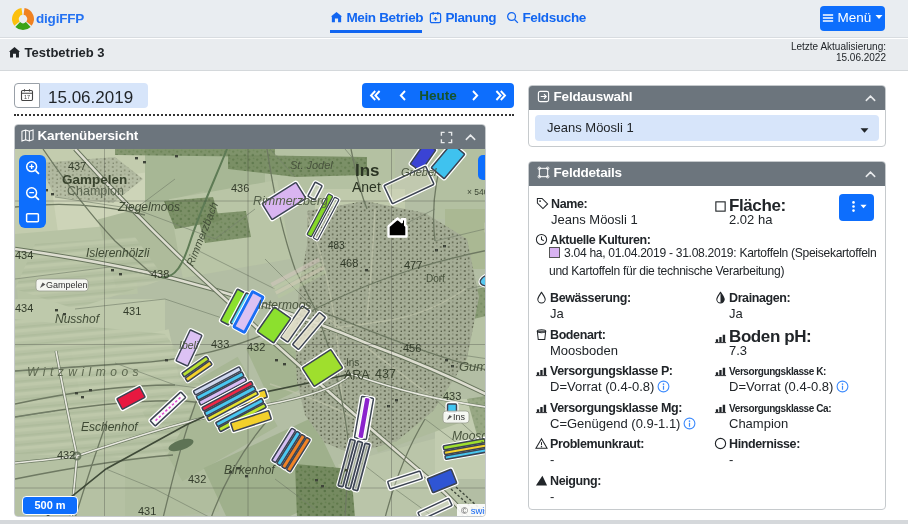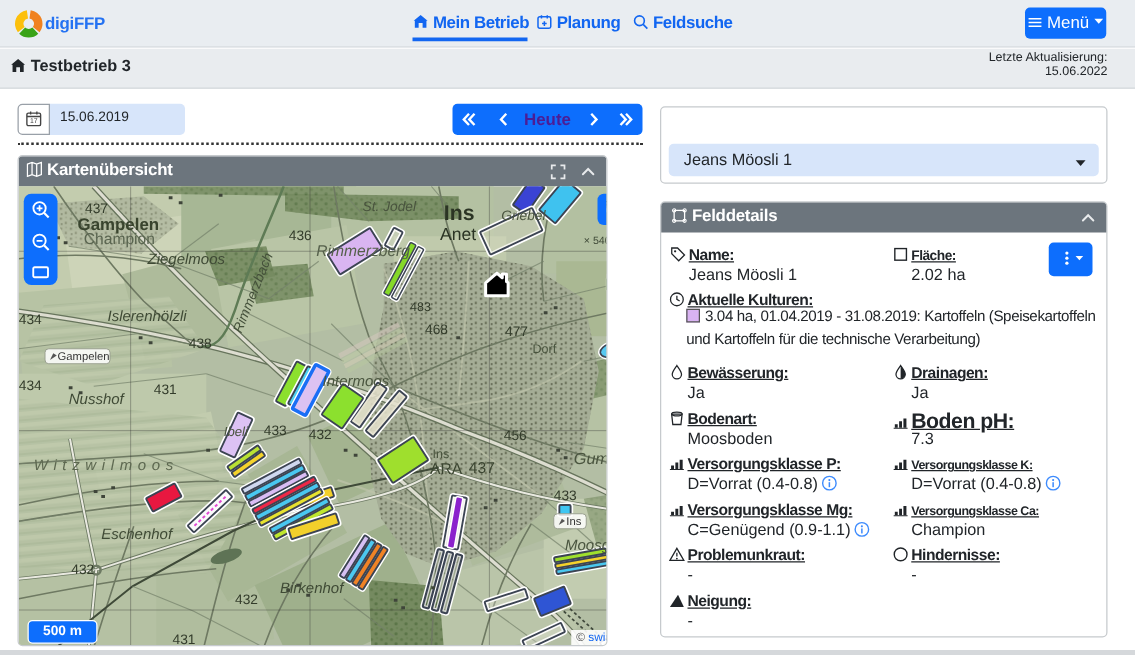--- a/index.html
+++ b/index.html
@@ -2,21 +2,21 @@
 <html><head><meta charset="utf-8">
 <style>
 * { margin:0; padding:0; box-sizing:border-box; }
 body { font-family:"Liberation Sans",sans-serif; width:908px; height:524px; overflow:hidden; background:#fff; color:#212529; font-size:13px; position:relative; }
 .abs { position:absolute; }
 .topbar { position:absolute; left:0; top:0; width:908px; height:38px; background:#e9edf1; border-bottom:1px solid #d8dce0; }
 .subbar { position:absolute; left:0; top:39px; width:908px; height:32px; background:#e9ecef; border-bottom:1px solid #d4d8db; }
 .navitem { color:#1266f1; font-weight:bold; font-size:13.5px; letter-spacing:-0.35px; }
 .phead { background:#6c757d; color:#fff; font-weight:bold; font-size:13.5px; letter-spacing:-0.2px; }
 .card { position:absolute; border:1px solid #c6cacd; border-radius:4px; background:#fff; }
-b { font-weight:bold;text-decoration:underline; }
+b { font-weight:bold; }
 .blue-btn { background:#0d6efd; color:#fff; border-radius:4px; }
 </style></head>
 <body>
 
 <div class="topbar"></div>
 <div class="abs" style="left:11px;top:7px">
 <svg width="24" height="24" viewBox="0 0 24 24">
   <path d="M10.47,1.11 A11,11 0 0 0 3.33,18.77 L8.69,14.59 A4.2,4.2 0 0 1 11.42,7.84 Z" fill="#fcc00c"></path>
   <path d="M13.53,1.11 A11,11 0 0 1 20.67,18.77 L15.31,14.59 A4.2,4.2 0 0 0 12.58,7.84 Z" fill="#f08220"></path>
   <path d="M19.64,19.91 A11,11 0 0 1 4.36,19.91 L9.08,15.02 A4.2,4.2 0 0 0 14.92,15.02 Z" fill="#3aa317"></path>
@@ -47,24 +47,24 @@
 <div class="abs" style="left:8px;top:45px;font-weight:bold;font-size:13px"><svg width="13" height="13" viewBox="0 0 14 14" style="vertical-align:-2px;">
       <path d="M7,1.2 L13,6.2 L11.8,6.2 L11.8,12.5 L8.6,12.5 L8.6,8.3 L5.4,8.3 L5.4,12.5 L2.2,12.5 L2.2,6.2 L1,6.2 Z" fill="#212529"></path>
     </svg> Testbetrieb 3</div>
 <div class="abs" style="right:22px;top:41px;font-size:10px;text-align:right;line-height:11px">Letzte Aktualisierung:<br>15.06.2022</div>
 
 <div class="abs" style="left:14px;top:83px;width:26px;height:25px;border:1px solid #99a0a8;border-radius:4px 0 0 4px;background:#fff;text-align:center;padding-top:4px"><svg width="14" height="14" viewBox="0 0 14 14" style="vertical-align:-2px;">
       <rect x="1.5" y="2.5" width="11" height="10" rx="1.2" fill="none" stroke="#444" stroke-width="1.1"></rect>
       <path d="M4.5,1.2 L4.5,3.6 M9.5,1.2 L9.5,3.6 M1.5,5.2 L12.5,5.2" stroke="#444" stroke-width="1.1"></path>
       <text x="7" y="10.8" font-size="5.5" fill="#444" text-anchor="middle" font-family="Liberation Sans">17</text>
     </svg></div>
-<div class="abs" style="left:40px;top:83px;width:108px;height:25px;background:#d7e5fa;border-radius:0 4px 4px 0;font-size:11px;padding:5px 0 0 8px">15.06.2019</div>
+<div class="abs" style="left:40px;top:83px;width:108px;height:25px;background:#d7e5fa;border-radius:0 4px 4px 0;font-size:17px;padding:5px 0 0 8px">15.06.2019</div>
 
 <div class="abs blue-btn" style="left:362px;top:83px;width:152px;height:25px"></div>
-<div class="abs" style="left:362px;top:83px;width:124px;height:25px;color:#4c1d95">
+<div class="abs" style="left:362px;top:83px;width:124px;height:25px;color:#14532d">
   <svg style="position:absolute;left:6px;top:6px" width="14" height="13" viewBox="0 0 14 13">
       <path d="M7.2,2 L3,6.5 L7.2,11 M11.6,2 L7.4,6.5 L11.6,11" fill="none" stroke="#fff" stroke-width="1.9"></path>
     </svg>
   <svg style="position:absolute;left:37px;top:6px" width="8" height="13" viewBox="0 0 8 13">
       <path d="M6,2 L1.8,6.5 L6,11" fill="none" stroke="#fff" stroke-width="1.9"></path>
     </svg>
   <span style="position:absolute;left:56px;top:5px;width:40px;text-align:center;font-weight:bold;font-size:13.5px">Heute</span>
   <svg style="position:absolute;left:109px;top:6px" width="8" height="13" viewBox="0 0 8 13">
       <path d="M2,2 L6.2,6.5 L2,11" fill="none" stroke="#fff" stroke-width="1.9"></path>
     </svg>
@@ -454,20 +454,28 @@
           <rect x="4.5" y="7.5" width="2.2" height="3.5" fill="#fff"></rect>
           <rect x="7.5" y="5" width="2.2" height="6" fill="#fff"></rect>
           <rect x="5" y="2.5" width="7" height="3.2" fill="#fff"></rect>
         </svg></div>
     <div style="position:absolute;left:7px;top:347px;width:56px;height:19px;background:#0d6efd;border:1px solid #fff;border-radius:4px;color:#fff;font-size:11px;font-weight:bold;text-align:center;padding-top:2px">500 m</div>
     <div style="position:absolute;left:442px;top:355px;width:58px;height:14px;background:rgba(255,255,255,0.9);font-size:9.5px;padding:1px 0 0 4px;color:#555">© <span style="color:#1266f1;">swisstopo</span></div>
   </div>
 </div>
 
 <div class="card" style="left:528px;top:85px;width:358px;height:62px">
+  <div class="phead" style="height:24px;padding:3px 10px 0 8px;border-radius:3px 3px 0 0"><svg width="13" height="13" viewBox="0 0 14 14" style="vertical-align:-2px;">
+        <rect x="1.5" y="1.5" width="11" height="11" rx="2" fill="none" stroke="#fff" stroke-width="1.2"></rect>
+        <path d="M4,7 L10,7 M7.5,4.5 L10,7 L7.5,9.5" fill="none" stroke="#fff" stroke-width="1.2"></path>
+      </svg> Feldauswahl
+    <span style="position:absolute;right:8px;top:5px"><svg width="13" height="13" viewBox="0 0 14 14" style="vertical-align:-2px;">
+          <path d="M2.5,9 L7,4.5 L11.5,9" fill="none" stroke="#e8eaec" stroke-width="1.7" stroke-linecap="round"></path>
+        </svg></span>
+  </div>
   <div style="position:absolute;left:6px;top:29px;width:344px;height:26px;background:#d7e5fa;border-radius:4px;font-size:13px;padding:5px 0 0 12px">Jeans Möosli 1
     <span style="position:absolute;right:10px;top:9px"><svg width="9" height="9" viewBox="0 0 8 8" style="vertical-align:1px">
           <path d="M0.5,2 L4,6 L7.5,2 Z" fill="#212529"></path>
         </svg></span>
   </div>
 </div>
 
 <div class="card" style="left:528px;top:161px;width:358px;height:349px">
   <div class="phead" style="height:24px;padding:3px 10px 12px 8px;border-radius:3px 3px 0 0"><svg width="13" height="13" viewBox="0 0 14 14" style="vertical-align:-2px;">
         <rect x="2.5" y="2.5" width="9" height="9" fill="none" stroke="#fff" stroke-width="1.1"></rect>
@@ -481,21 +489,21 @@
         </svg></span>
   </div>
 </div>
 <div style="position:absolute;left:536px;top:196px;width:160px;white-space:nowrap"><span style="margin-right:2px"><svg width="13" height="13" viewBox="0 0 14 14" style="vertical-align:-2px;">
         <path d="M1.5,1.5 L6.5,1.5 L12.5,7.5 L7.5,12.5 L1.5,6.5 Z" fill="none" stroke="#212529" stroke-width="1.1"></path>
         <circle cx="4.4" cy="4.4" r="1" fill="#212529"></circle>
       </svg></span><b style="font-size:12.5px;letter-spacing:-0.4px">Name:</b></div>
 <div style="position:absolute;left:551px;top:211.5px;white-space:nowrap">Jeans Möosli 1</div>
 <div style="position:absolute;left:714px;top:196px;width:160px;white-space:nowrap"><span style="margin-right:2px"><svg width="13" height="13" viewBox="0 0 14 14" style="vertical-align:-2px;">
         <rect x="2" y="2" width="10" height="10" fill="none" stroke="#212529" stroke-width="1.2"></rect>
-      </svg></span><b style="font-size:11px;letter-spacing:-0.4px">Fläche:</b></div>
+      </svg></span><b style="font-size:17px;letter-spacing:-0.4px">Fläche:</b></div>
 <div style="position:absolute;left:729px;top:211.5px;white-space:nowrap">2.02 ha</div>
 <div style="position:absolute;left:535px;top:232px;width:160px;white-space:nowrap"><span style="margin-right:2px"><svg width="13" height="13" viewBox="0 0 14 14" style="vertical-align:-2px;">
         <circle cx="7" cy="7" r="5.5" fill="none" stroke="#212529" stroke-width="1.1"></circle>
         <path d="M7,3.8 L7,7 L9.4,8.4" fill="none" stroke="#212529" stroke-width="1.1"></path>
       </svg></span><b style="font-size:12.5px;letter-spacing:-0.4px">Aktuelle Kulturen:</b></div>
 <div style="position:absolute;left:549px;top:244px;width:334px;line-height:18px;white-space:nowrap;font-size:12.1px;letter-spacing:-0.3px"><span style="display:inline-block;width:11px;height:11px;background:#d9b3f2;border:1px solid #555;vertical-align:-1px;margin-right:4px"></span>3.04 ha, 01.04.2019 - 31.08.2019: Kartoffeln (Speisekartoffeln<br>und Kartoffeln für die technische Verarbeitung)</div>
 <div style="position:absolute;left:535px;top:290px;width:160px;white-space:nowrap"><span style="margin-right:2px"><svg width="13" height="13" viewBox="0 0 14 14" style="vertical-align:-2px;">
         <path d="M7,1.5 C8.8,4.2 11,6.8 11,9 a4,4 0 0 1 -8,0 C3,6.8 5.2,4.2 7,1.5 Z" fill="none" stroke="#212529" stroke-width="1.1"></path>
       </svg></span><b style="font-size:12.5px;letter-spacing:-0.4px">Bewässerung:</b></div>
 <div style="position:absolute;left:550px;top:305.5px;white-space:nowrap">Ja</div>

